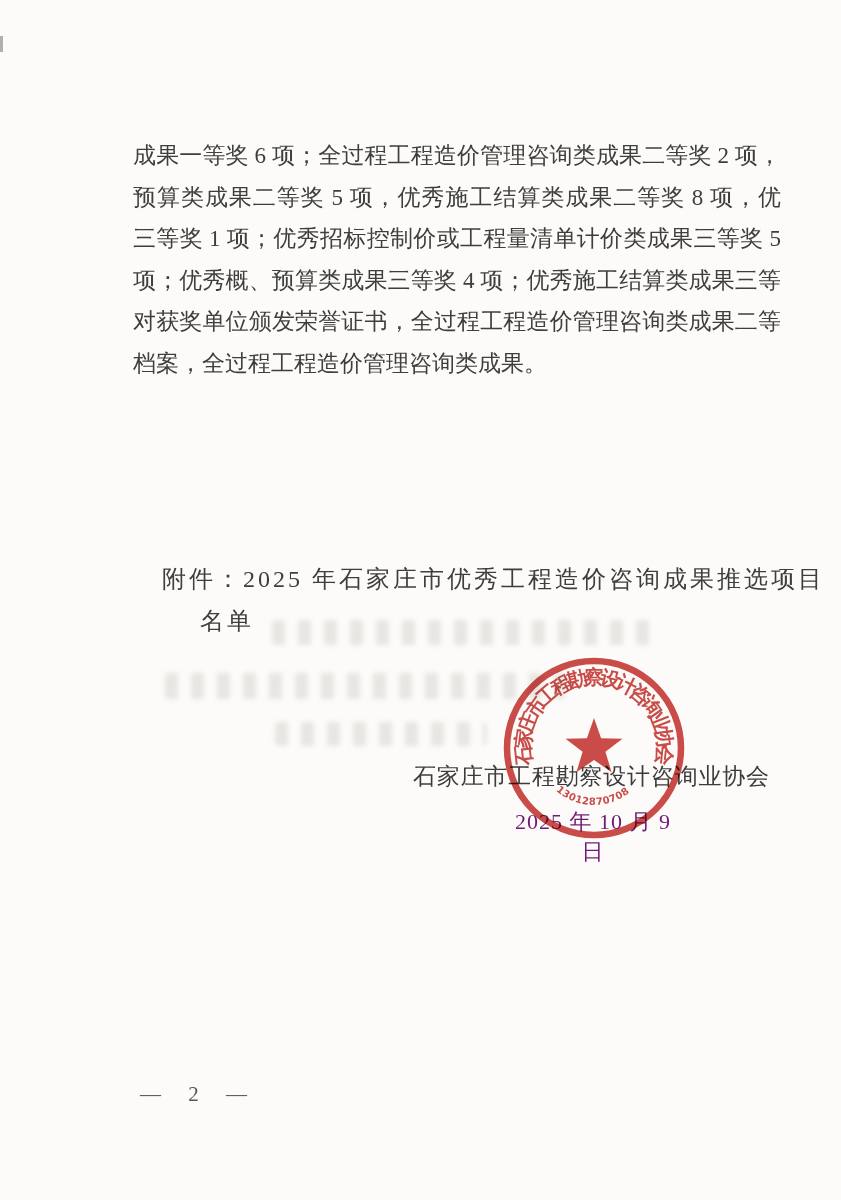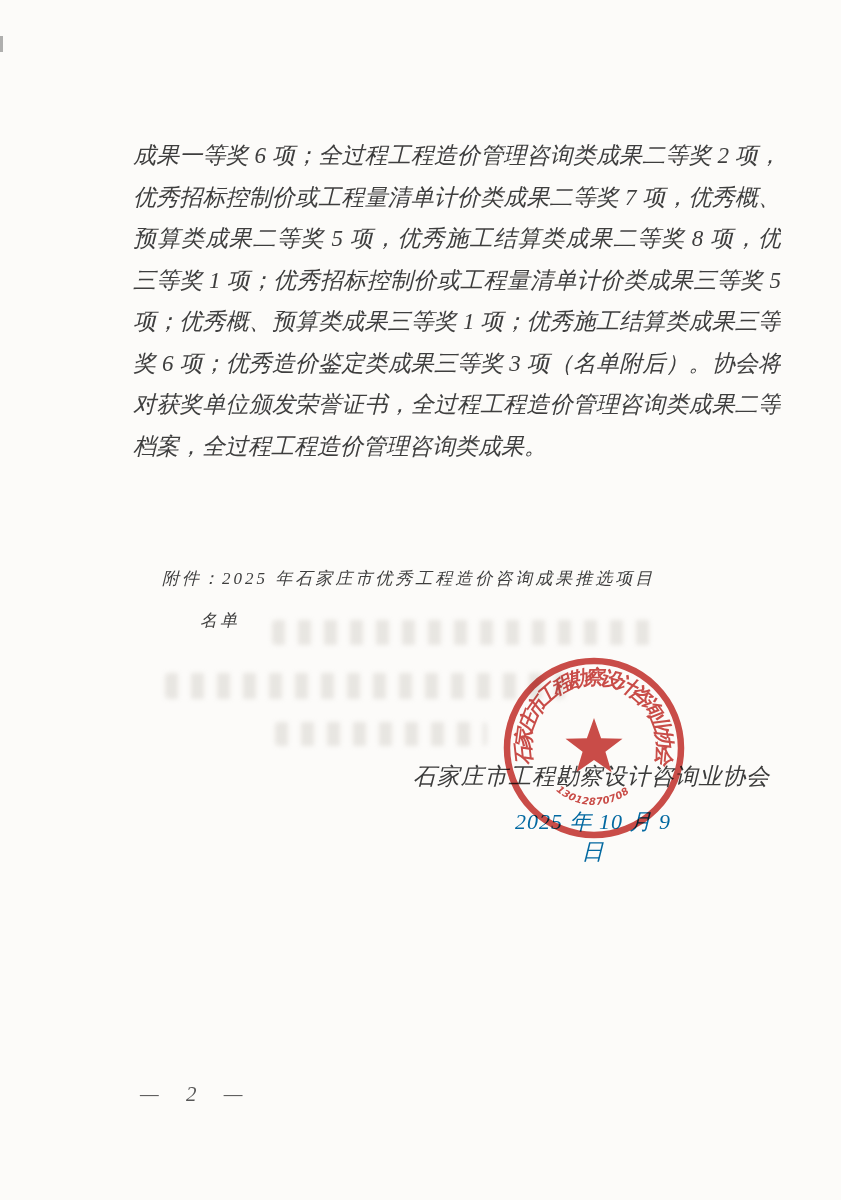--- a/index.html
+++ b/index.html
@@ -6,21 +6,20 @@
   html, body { width: 841px; height: 1200px; }
   body {
     font-family: "Liberation Serif", "DejaVu Serif", serif;
     background: #fcfbf9;
     position: relative;
     overflow: hidden;
   }
   .page {
     position: absolute; inset: 0;
     background: #fcfbf9;
-    font-style: italic;
   }
   
   .body-text {
     position: absolute;
     left: 133px; top: 135px; width: 648px;
     color: #3e3e3e;
     font-size: 23px;
   }
   .body-text .line {
     height: 41.5px;
@@ -31,39 +30,39 @@
     text-align: justify;
     text-align-last: justify;
     white-space: normal;
     overflow: hidden;
   }
   
   .attachment {
     position: absolute;
     left: 162px; top: 558px;
     color: #3e3e3e;
-    font-size: 17px;
+    font-size: 24px;
     letter-spacing: 3px;
   }
   .attachment .att-line { height: 42px; line-height: 42px; white-space: nowrap; }
   .attachment .att-line2 { margin-left: 38px; }
   
   .signature {
     position: absolute;
     left: 413px; top: 762px; width: 356px;
     color: #3b3b3b;
     font-size: 23px;
     text-align: justify;
     text-align-last: justify;
     height: 30px; line-height: 30px;
   }
   .sign-date {
     position: absolute;
     left: 504px; top: 807px; width: 178px;
-    color: #0369a1;
+    color: #701a75;
     font-size: 22px;
     text-align: center;
     letter-spacing: 1px;
     height: 30px; line-height: 30px;
   }
   
   .seal {
     position: absolute;
     left: 494px; top: 648px;
     width: 200px; height: 200px;
@@ -112,25 +111,23 @@
     height: 28px; line-height: 28px;
   }
 </style>
 </head>
 <body>
 
 <div class="page">
 
   <section class="body-text">
     <div class="line justify">成果一等奖 6 项；全过程工程造价管理咨询类成果二等奖 2 项，</div>
-    <div class="line justify">优秀招标控制价或工程量清单计价类成果二等奖 7 项，优秀概、</div>
     <div class="line justify">预算类成果二等奖 5 项，优秀施工结算类成果二等奖 8 项，优</div>
     <div class="line justify">三等奖 1 项；优秀招标控制价或工程量清单计价类成果三等奖 5</div>
-    <div class="line justify">项；优秀概、预算类成果三等奖 1 项；优秀施工结算类成果三等</div>
-    <div class="line justify">奖 6 项；优秀造价鉴定类成果三等奖 3 项（名单附后）。协会将</div>
+    <div class="line justify">项；优秀概、预算类成果三等奖 4 项；优秀施工结算类成果三等</div>
     <div class="line justify">对获奖单位颁发荣誉证书，全过程工程造价管理咨询类成果二等奖</div>
     <div class="line">档案，全过程工程造价管理咨询类成果。</div>
   </section>
 
   <section class="attachment">
     <div class="att-line att-line1">附件：2025 年石家庄市优秀工程造价咨询成果推选项目</div>
     <div class="att-line att-line2">名单</div>
   </section>
 
   <div class="ghost ghost-1"></div>

